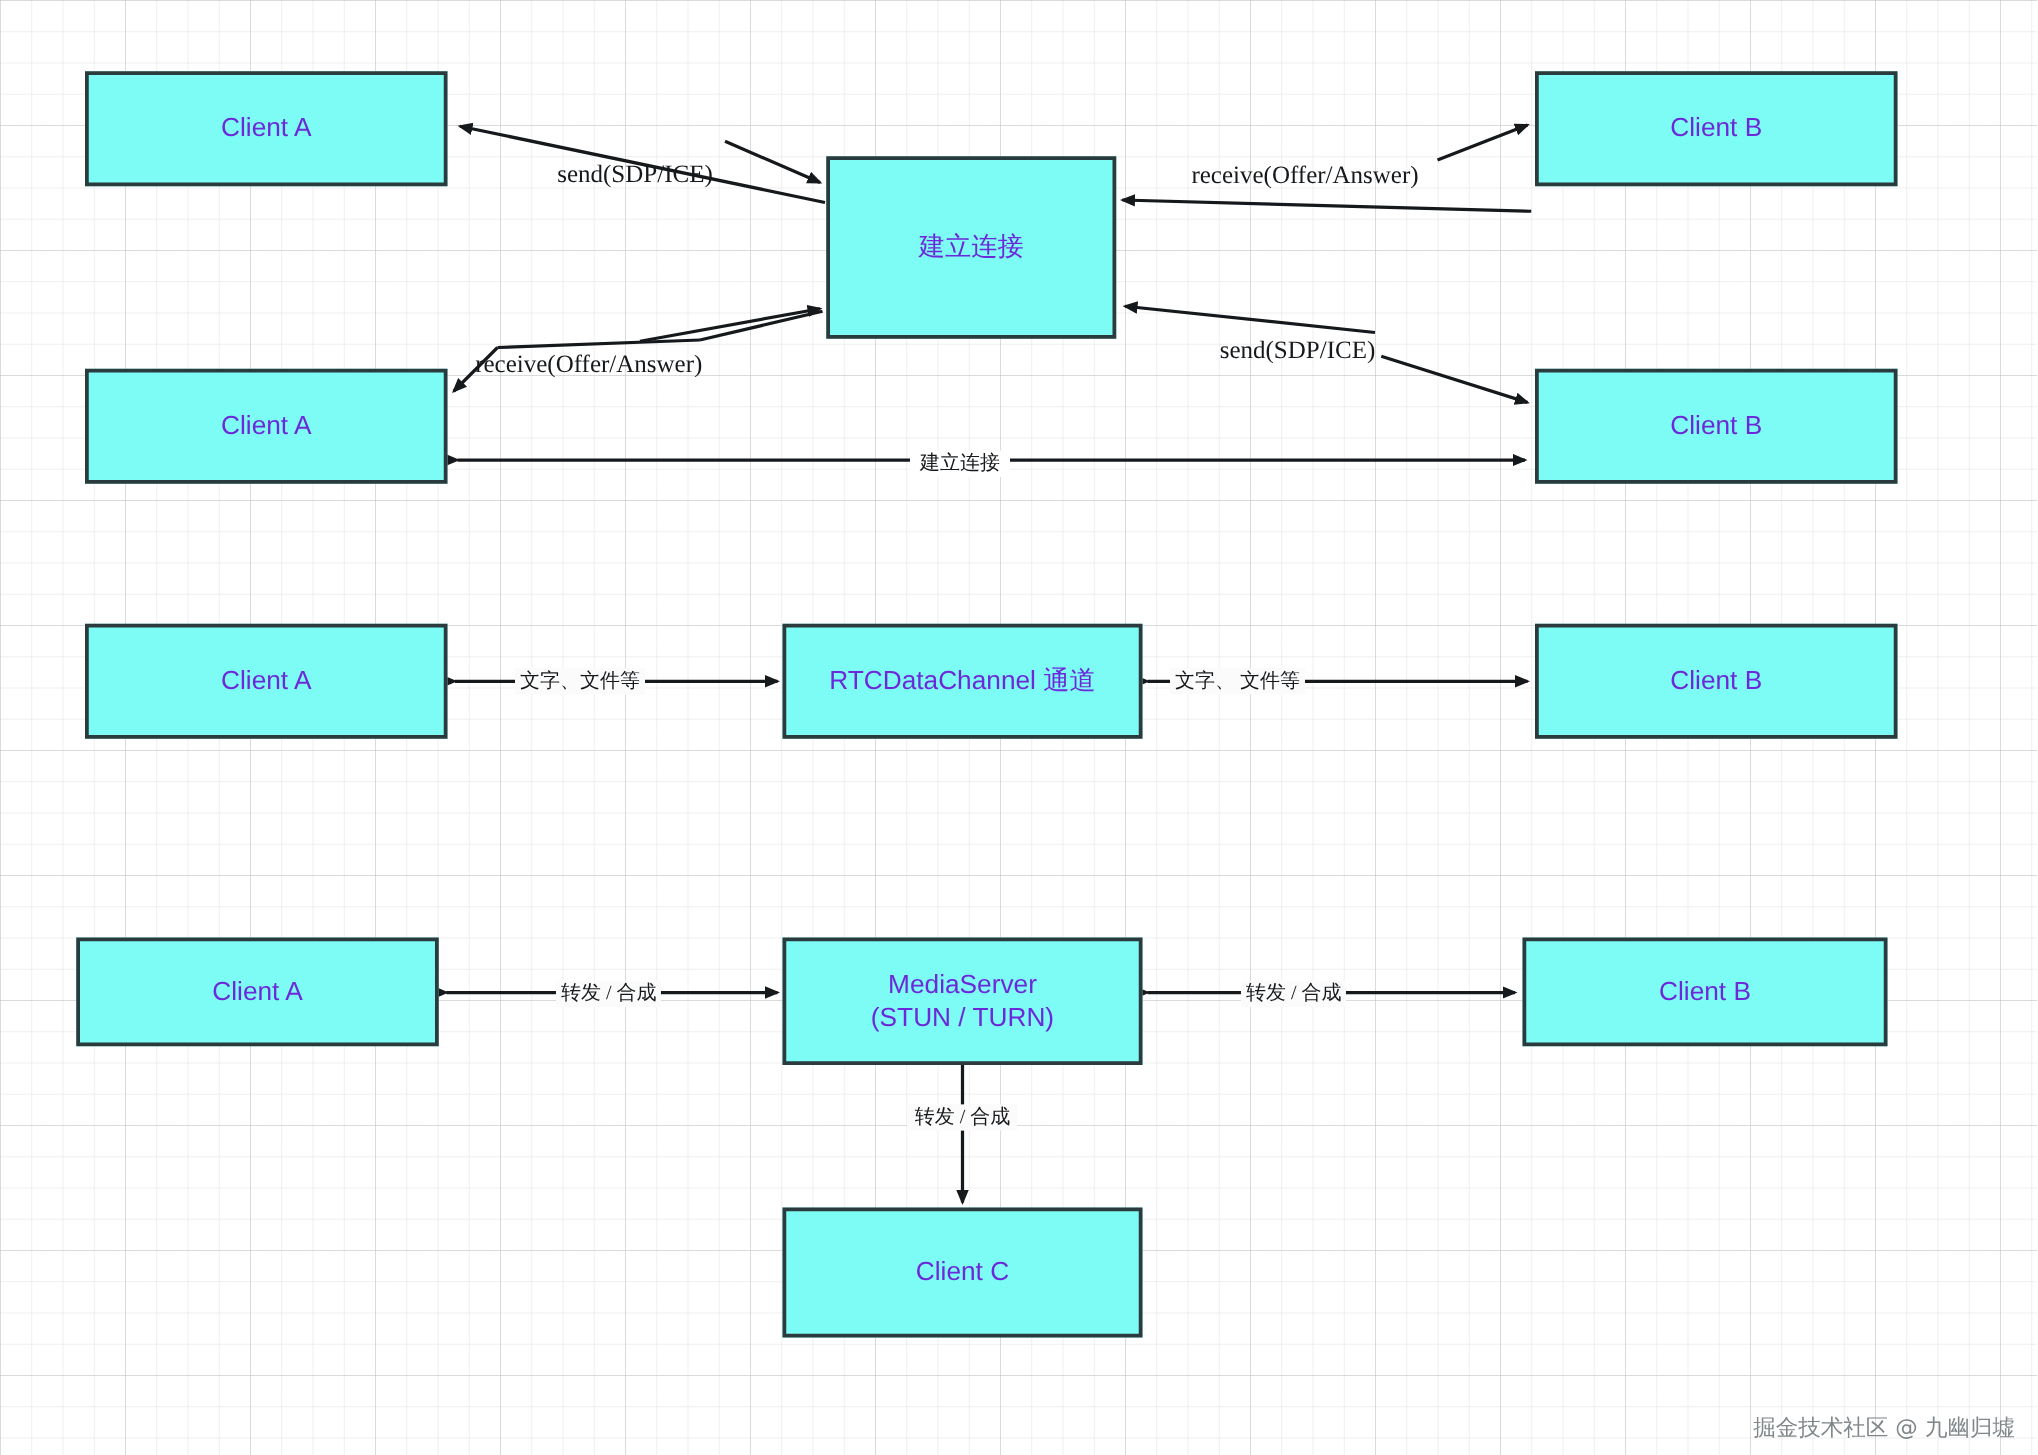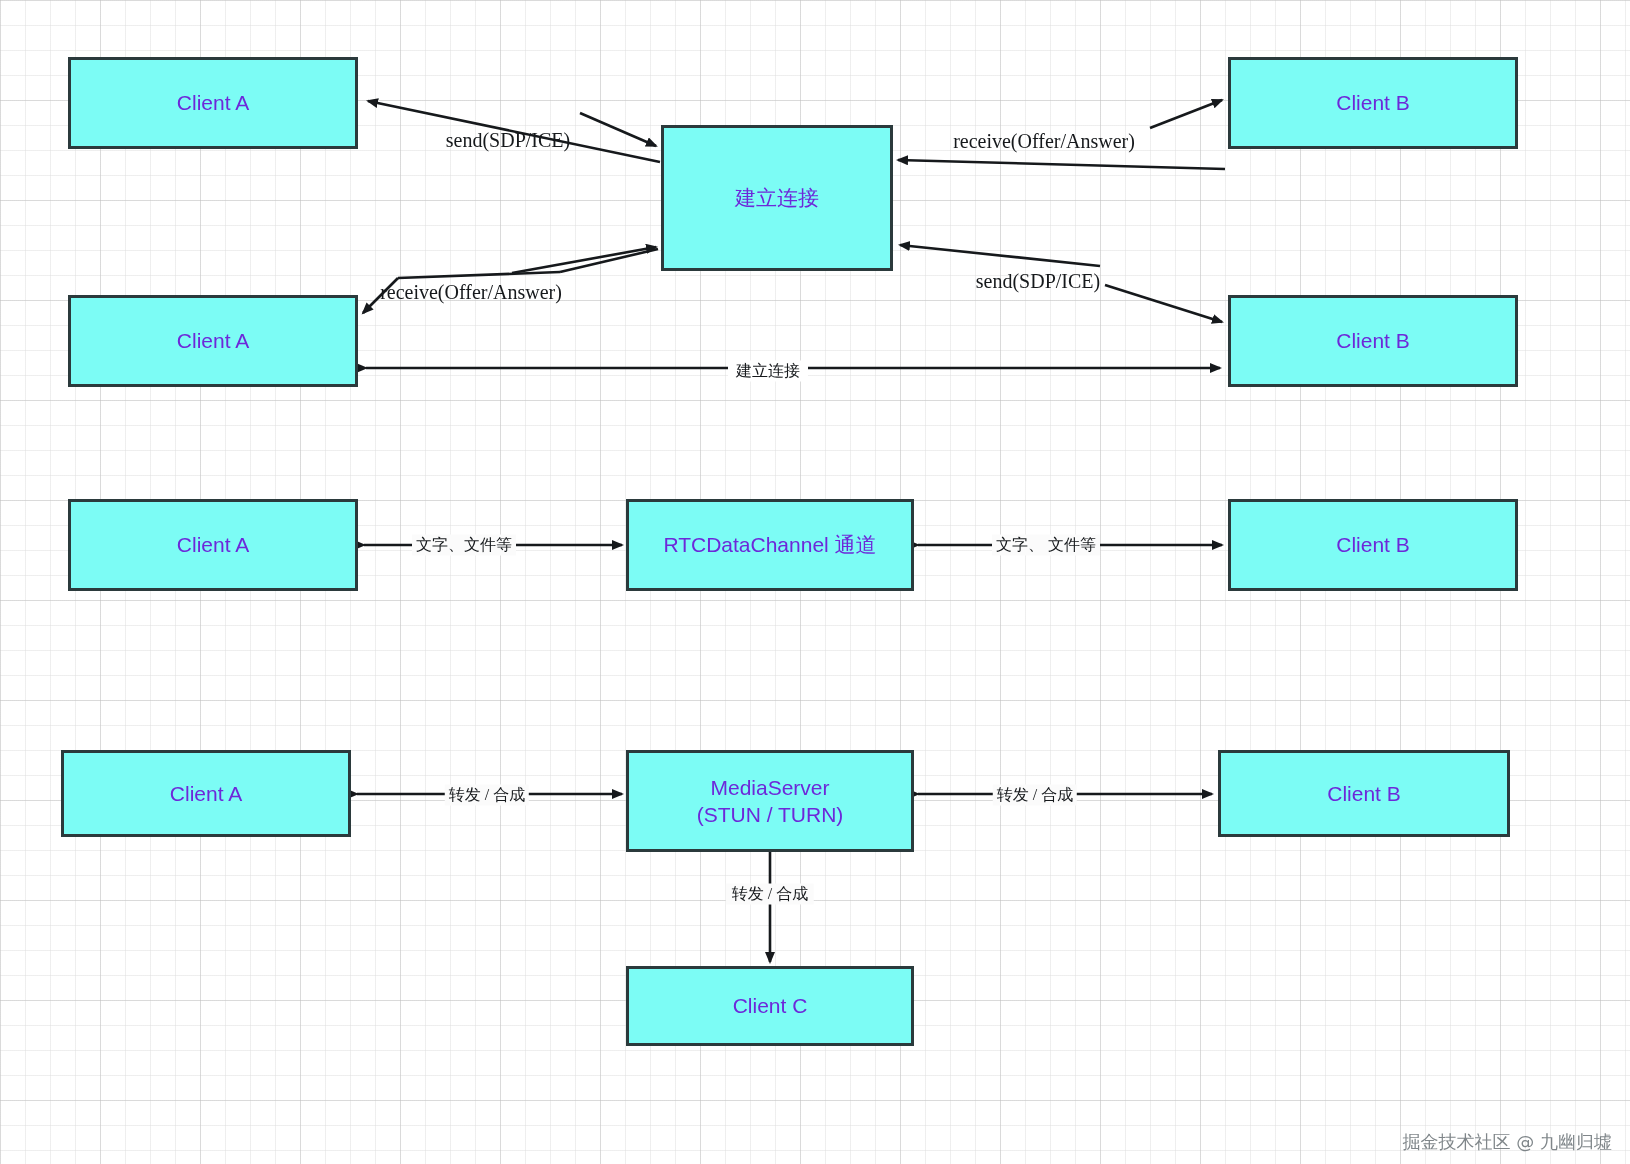--- a/index.html
+++ b/index.html
@@ -148,28 +148,28 @@
   <div class="node" style="left:1228px;top:295px; width:290px; height:92px;">Client B</div>
 
   <div class="node" style="left:68px;  top:499px; width:290px; height:92px;">Client A</div>
   <div class="node" style="left:626px; top:499px; width:288px; height:92px;">RTCDataChannel 通道</div>
   <div class="node" style="left:1228px;top:499px; width:290px; height:92px;">Client B</div>
 
   <div class="node" style="left:61px;  top:750px; width:290px; height:87px;">Client A</div>
   <div class="node" style="left:626px; top:750px; width:288px; height:102px;">MediaServer
 (STUN / TURN)</div>
   <div class="node" style="left:1218px;top:750px; width:292px; height:87px;">Client B</div>
-  <div class="node" style="left:626px; top:966px; width:288px; height:80px;">Client C</div>
+  <div class="node" style="left:626px; top:966px; width:288px; height:104px;">Client C</div>
 
   <div class="edge-label" style="left:508px;  top:140px;">send(SDP/ICE)</div>
   <div class="edge-label" style="left:1044px; top:141px;">receive(Offer/Answer)</div>
   <div class="edge-label" style="left:471px;  top:292px;">receive(Offer/Answer)</div>
   <div class="edge-label" style="left:1038px; top:281px;">send(SDP/ICE)</div>
   <div class="edge-label cn" style="left:768px; top:371px; background:#ffffff; padding:0 8px;">建立连接</div>
   <div class="edge-label cn" style="left:464px;  top:545px; background:#fbfbfb; padding:0 4px;">文字、文件等</div>
-  <div class="edge-label cn" style="left:1046px; top:545px; background:#fbfbfb; padding:0 4px;">文字、 文件等</div>
+  <div class="edge-label cn" style="left:990px; top:545px; background:#fbfbfb; padding:0 4px;">文字、 文件等</div>
   <div class="edge-label cn" style="left:487px;  top:795px; background:#fbfbfb; padding:0 4px;">转发 / 合成</div>
   <div class="edge-label cn" style="left:1035px; top:795px; background:#fbfbfb; padding:0 4px;">转发 / 合成</div>
   <div class="edge-label cn" style="left:770px; top:894px; background:#fbfbfb; padding:0 6px;">转发 / 合成</div>
 
   <div class="watermark">掘金技术社区 @ 九幽归墟</div>
 
 </div>
 
 </body></html>

